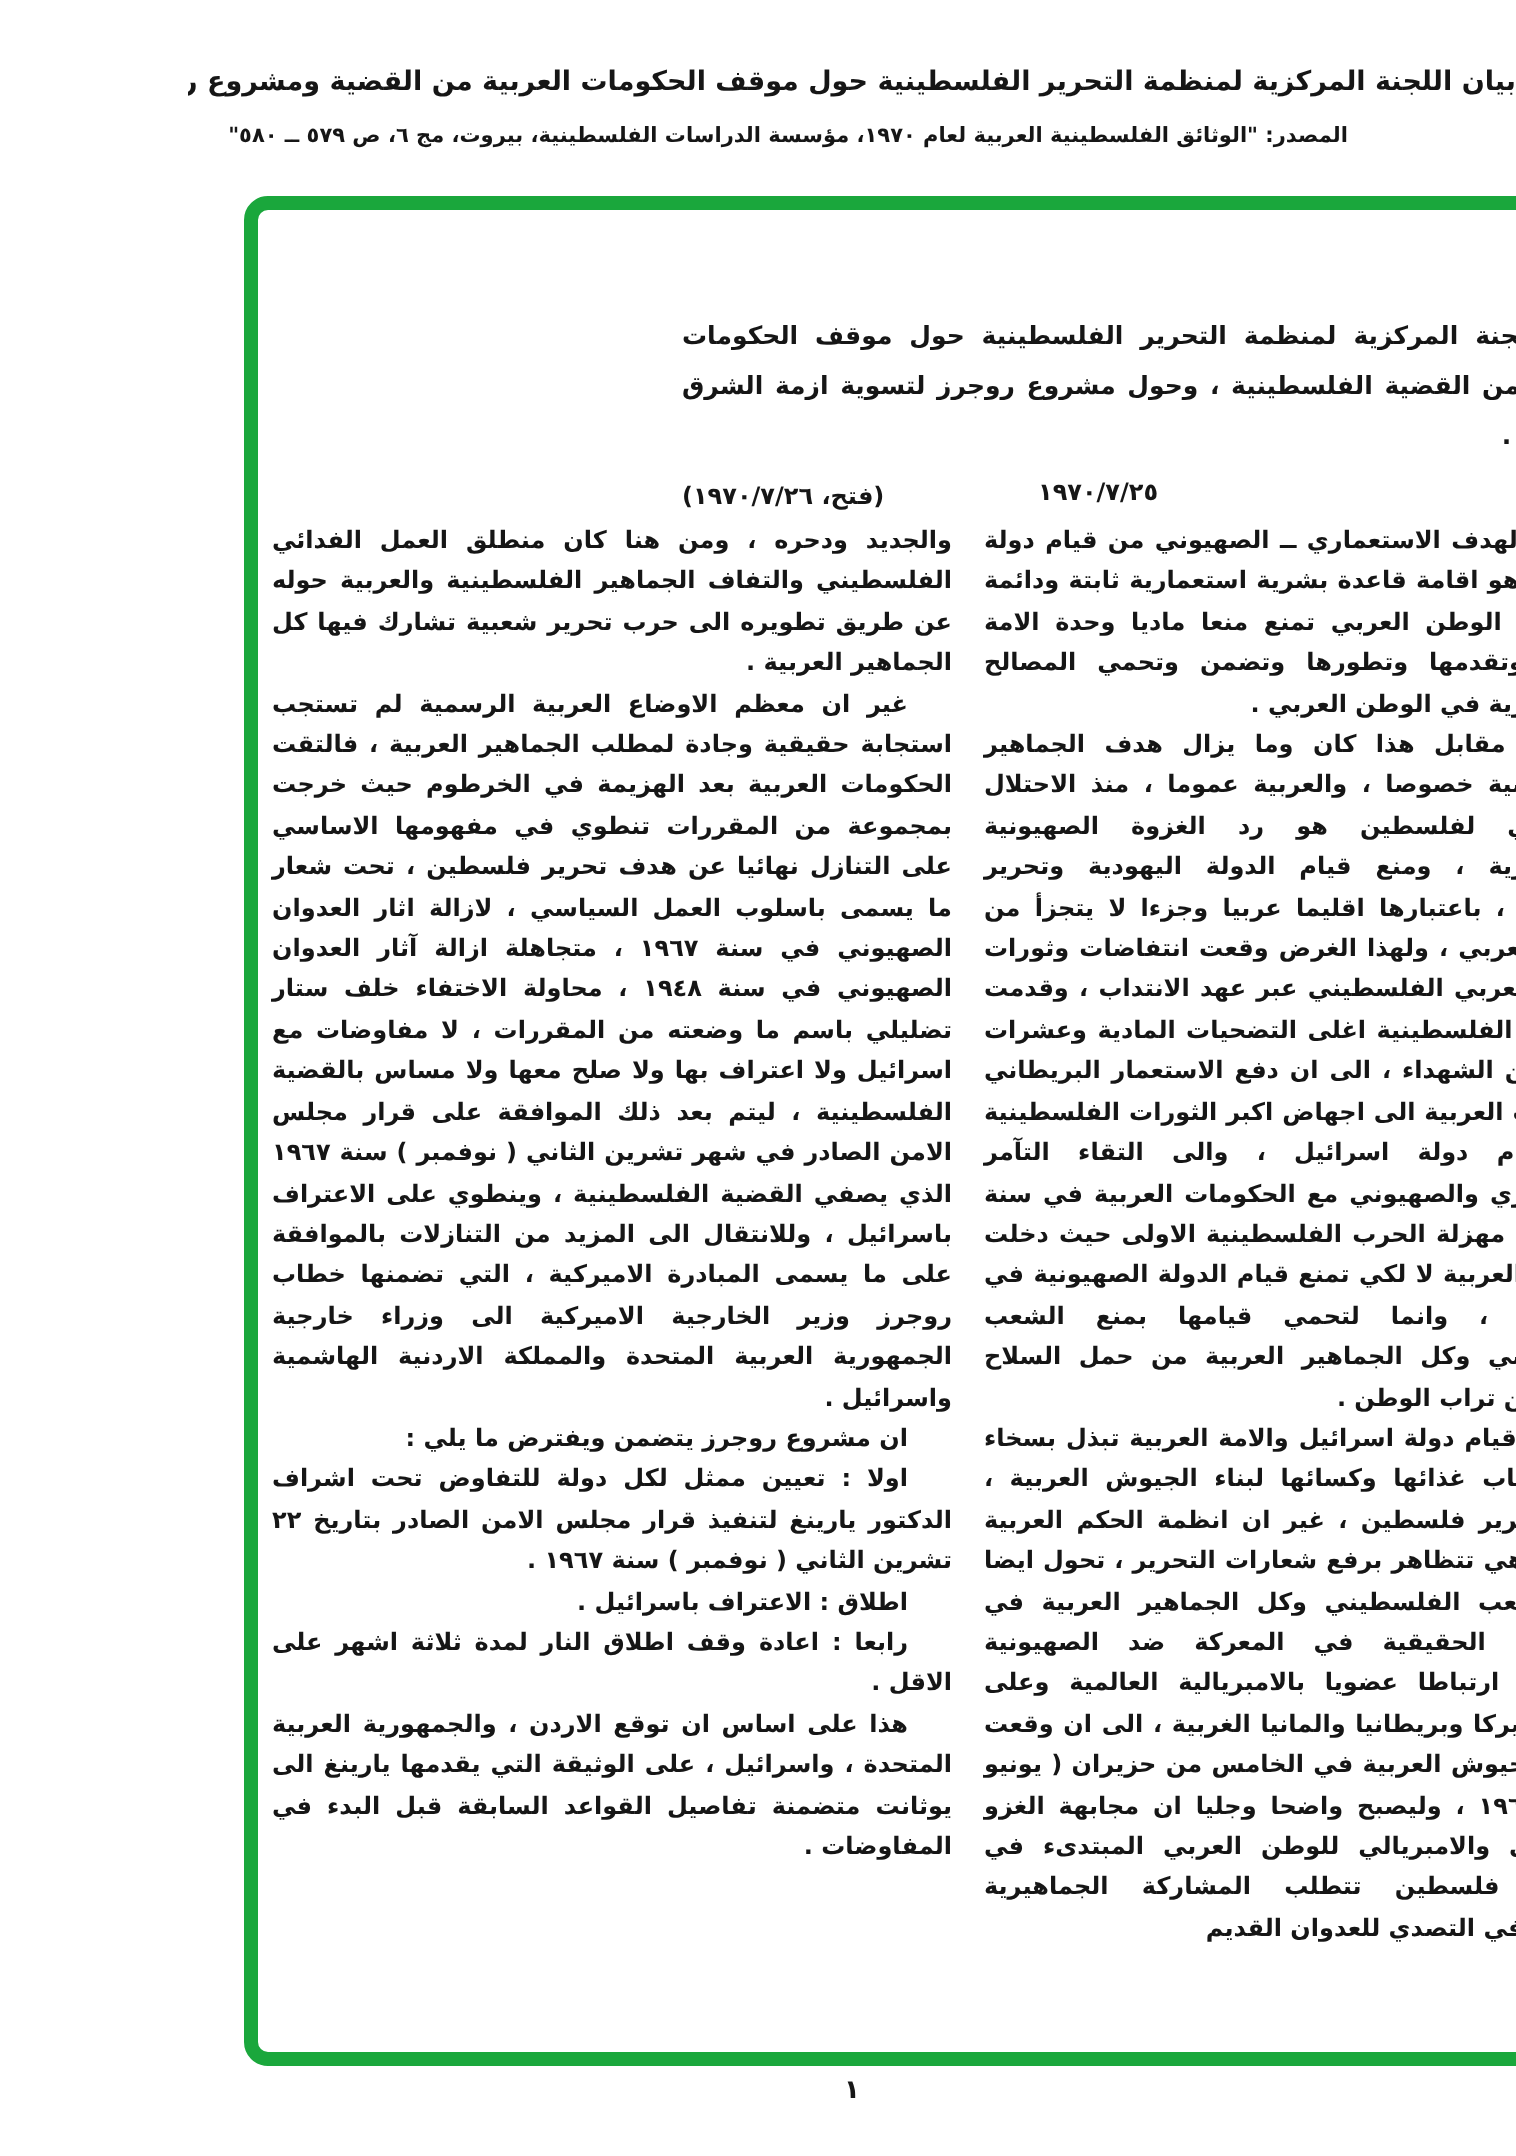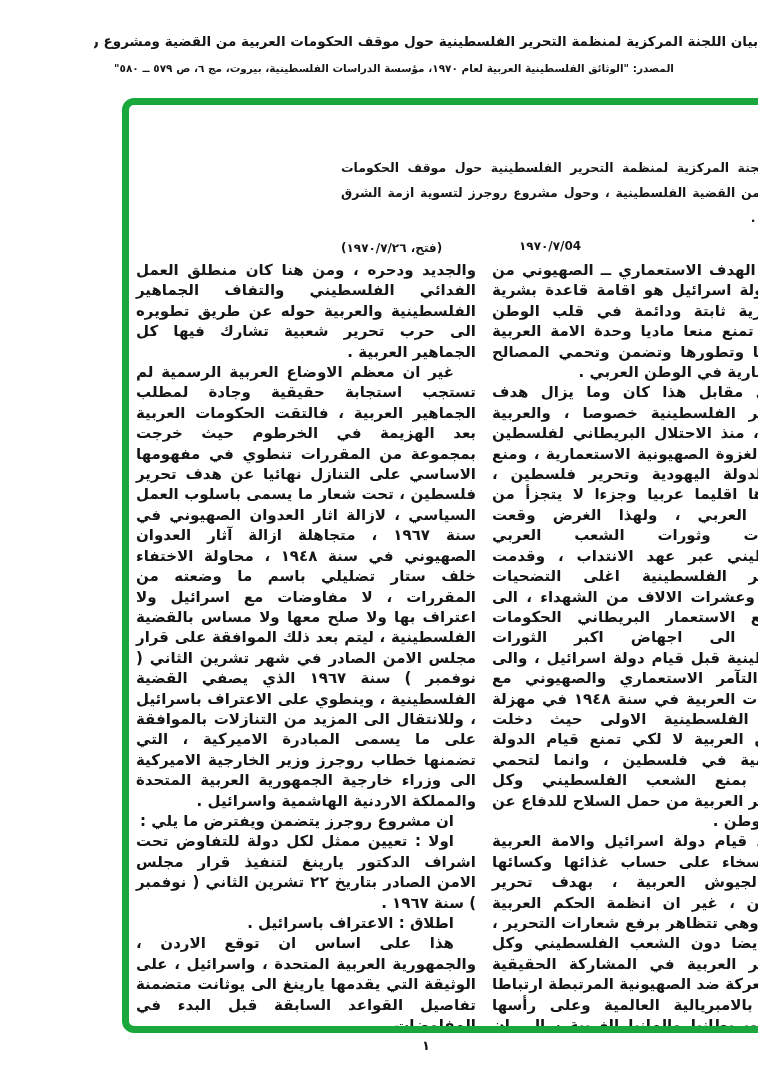--- a/index.html
+++ b/index.html
@@ -37,21 +37,21 @@
   .heading {
     font-weight: bold; font-size: 12.5px; line-height: 25px;
     text-align: justify;
   }
   .dates { position: relative; margin-top: 9px; height: 22px; font-weight: bold; font-size: 12px; }
   .date-gregorian { position: absolute; left: 178px; top: 0; direction: ltr; unicode-bidi: isolate; }
   .date-fateh { position: absolute; left: 0; top: 2px; }
 
   .col {
     position: absolute; top: 155px;
-    font-size: 15px; line-height: 20.4px; font-weight: bold;
+    font-size: 12px; line-height: 20.4px; font-weight: bold;
     text-align: justify; color: var(--ink);
   }
   .col-right { right: 26px; width: 320px; }
   .col-left  { left: 7px;  width: 340px; }
   .para { margin: 0; }
   .para.indent { text-indent: 22px; }
 
   .page-num {
     position: absolute; top: 1038px; left: 0; right: 0;
     text-align: center; font-weight: bold; font-size: 13px;
@@ -64,37 +64,38 @@
 
   <div class="doc-title">بيان اللجنة المركزية لمنظمة التحرير الفلسطينية حول موقف الحكومات العربية من القضية ومشروع روجرز</div>
 
   <div class="doc-source">المصدر: "الوثائق الفلسطينية العربية لعام ١٩٧٠، مؤسسة الدراسات الفلسطينية، بيروت، مج ٦، ص ٥٧٩ ــ ٥٨٠"</div>
 
   <div class="frame">
 
     <div class="head-block">
       <div class="heading">بيان اللجنة المركزية لمنظمة التحرير الفلسطينية حول موقف الحكومات العربية من القضية الفلسطينية ، وحول مشروع روجرز لتسوية ازمة الشرق الاوسط .</div>
       <div class="dates">
-        <span class="date-gregorian">١٩٧٠/٧/04</span>
+        <span class="date-gregorian">١٩٧٠/٧/٢٥</span>
         <span class="date-fateh">(فتح، ١٩٧٠/٧/٢٦)</span>
       </div>
     </div>
 
     <div class="col col-right">
         <p class="para indent">كان الهدف الاستعماري ــ الصهيوني من قيام دولة اسرائيل هو اقامة قاعدة بشرية استعمارية ثابتة ودائمة في قلب الوطن العربي تمنع منعا ماديا وحدة الامة العربية وتقدمها وتطورها وتضمن وتحمي المصالح الاستعمارية في الوطن العربي .</p>
         <p class="para indent">وفي مقابل هذا كان وما يزال هدف الجماهير الفلسطينية خصوصا ، والعربية عموما ، منذ الاحتلال البريطاني لفلسطين هو رد الغزوة الصهيونية الاستعمارية ، ومنع قيام الدولة اليهودية وتحرير فلسطين ، باعتبارها اقليما عربيا وجزءا لا يتجزأ من الوطن العربي ، ولهذا الغرض وقعت انتفاضات وثورات الشعب العربي الفلسطيني عبر عهد الانتداب ، وقدمت الجماهير الفلسطينية اغلى التضحيات المادية وعشرات الالاف من الشهداء ، الى ان دفع الاستعمار البريطاني الحكومات العربية الى اجهاض اكبر الثورات الفلسطينية قبل قيام دولة اسرائيل ، والى التقاء التآمر الاستعماري والصهيوني مع الحكومات العربية في سنة ١٩٤٨ في مهزلة الحرب الفلسطينية الاولى حيث دخلت الجيوش العربية لا لكي تمنع قيام الدولة الصهيونية في فلسطين ، وانما لتحمي قيامها بمنع الشعب الفلسطيني وكل الجماهير العربية من حمل السلاح للدفاع عن تراب الوطن .</p>
         <p class="para indent">ومنذ قيام دولة اسرائيل والامة العربية تبذل بسخاء على حساب غذائها وكسائها لبناء الجيوش العربية ، بهدف تحرير فلسطين ، غير ان انظمة الحكم العربية كانت ، وهي تتظاهر برفع شعارات التحرير ، تحول ايضا دون الشعب الفلسطيني وكل الجماهير العربية في المشاركة الحقيقية في المعركة ضد الصهيونية المرتبطة ارتباطا عضويا بالامبريالية العالمية وعلى رأسها اميركا وبريطانيا والمانيا الغربية ، الى ان وقعت هزيمة الجيوش العربية في الخامس من حزيران ( يونيو ) سنة ١٩٦٧ ، وليصبح واضحا وجليا ان مجابهة الغزو الصهيوني والامبريالي للوطن العربي المبتدىء في اغتصاب فلسطين تتطلب المشاركة الجماهيرية الواسعة في التصدي للعدوان القديم</p>
       </div>
 
     <div class="col col-left">
         <p class="para">والجديد ودحره ، ومن هنا كان منطلق العمل الفدائي الفلسطيني والتفاف الجماهير الفلسطينية والعربية حوله عن طريق تطويره الى حرب تحرير شعبية تشارك فيها كل الجماهير العربية .</p>
         <p class="para indent">غير ان معظم الاوضاع العربية الرسمية لم تستجب استجابة حقيقية وجادة لمطلب الجماهير العربية ، فالتقت الحكومات العربية بعد الهزيمة في الخرطوم حيث خرجت بمجموعة من المقررات تنطوي في مفهومها الاساسي على التنازل نهائيا عن هدف تحرير فلسطين ، تحت شعار ما يسمى باسلوب العمل السياسي ، لازالة اثار العدوان الصهيوني في سنة ١٩٦٧ ، متجاهلة ازالة آثار العدوان الصهيوني في سنة ١٩٤٨ ، محاولة الاختفاء خلف ستار تضليلي باسم ما وضعته من المقررات ، لا مفاوضات مع اسرائيل ولا اعتراف بها ولا صلح معها ولا مساس بالقضية الفلسطينية ، ليتم بعد ذلك الموافقة على قرار مجلس الامن الصادر في شهر تشرين الثاني ( نوفمبر ) سنة ١٩٦٧ الذي يصفي القضية الفلسطينية ، وينطوي على الاعتراف باسرائيل ، وللانتقال الى المزيد من التنازلات بالموافقة على ما يسمى المبادرة الاميركية ، التي تضمنها خطاب روجرز وزير الخارجية الاميركية الى وزراء خارجية الجمهورية العربية المتحدة والمملكة الاردنية الهاشمية واسرائيل .</p>
         <p class="para indent">ان مشروع روجرز يتضمن ويفترض ما يلي :</p>
         <p class="para indent">اولا : تعيين ممثل لكل دولة للتفاوض تحت اشراف الدكتور يارينغ لتنفيذ قرار مجلس الامن الصادر بتاريخ ٢٢ تشرين الثاني ( نوفمبر ) سنة ١٩٦٧ .</p>
         <p class="para indent">اطلاق : الاعتراف باسرائيل .</p>
+        <p class="para indent">رابعا : اعادة وقف اطلاق النار لمدة ثلاثة اشهر على الاقل .</p>
         <p class="para indent">هذا على اساس ان توقع الاردن ، والجمهورية العربية المتحدة ، واسرائيل ، على الوثيقة التي يقدمها يارينغ الى يوثانت متضمنة تفاصيل القواعد السابقة قبل البدء في المفاوضات .</p>
       </div>
 
   </div>
 
   <div class="page-num">١</div>
 
 </div>
 
 </body></html>

